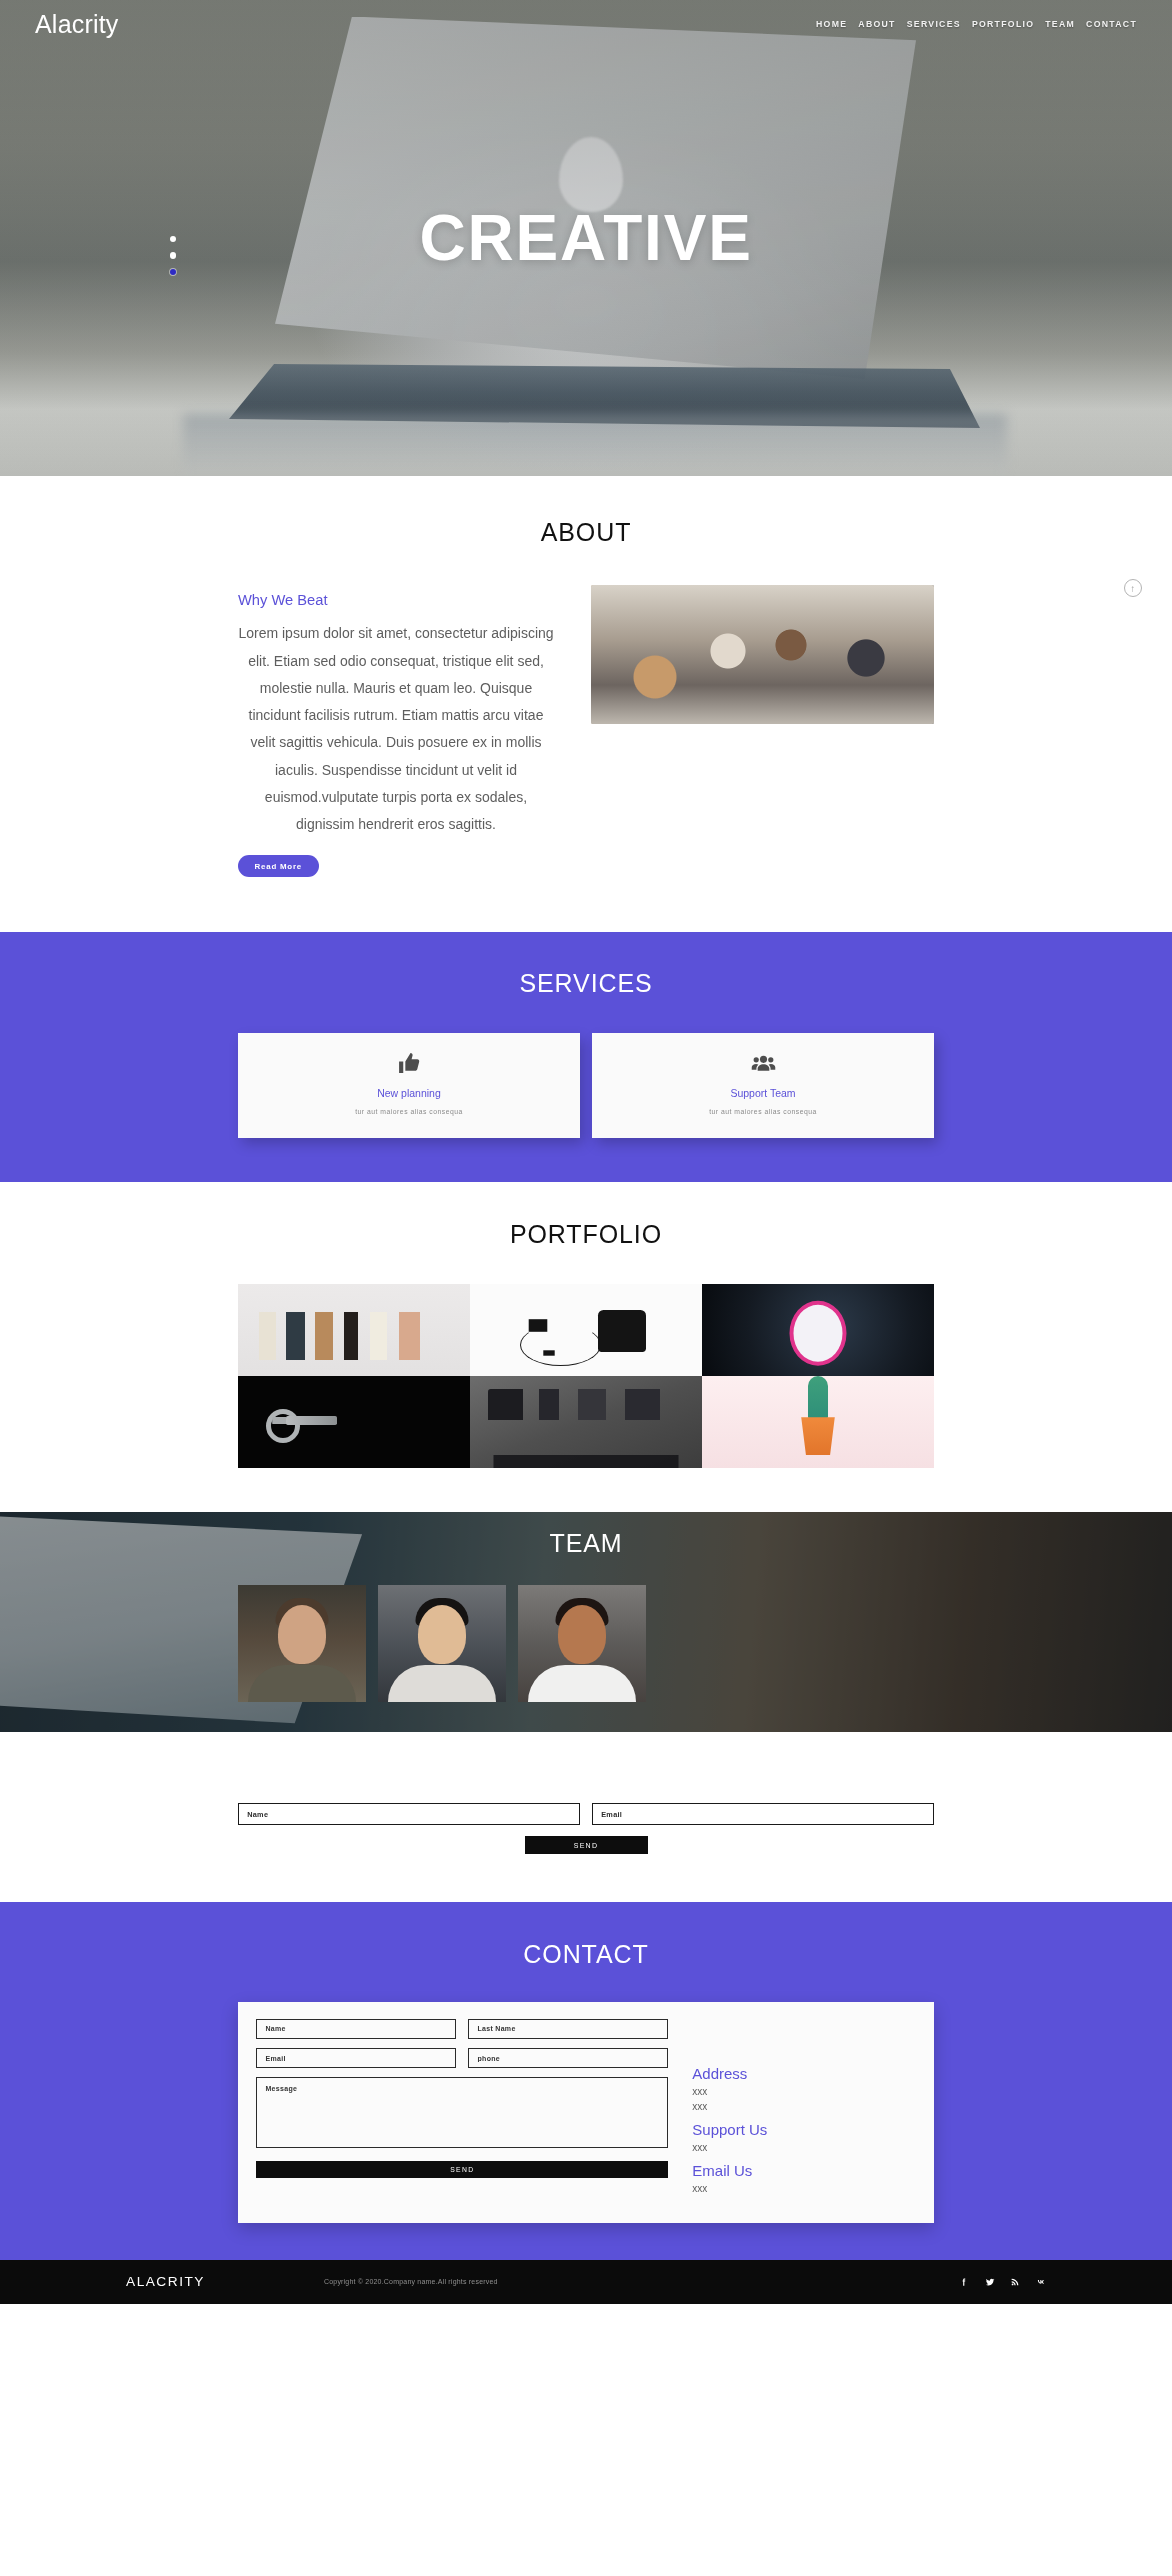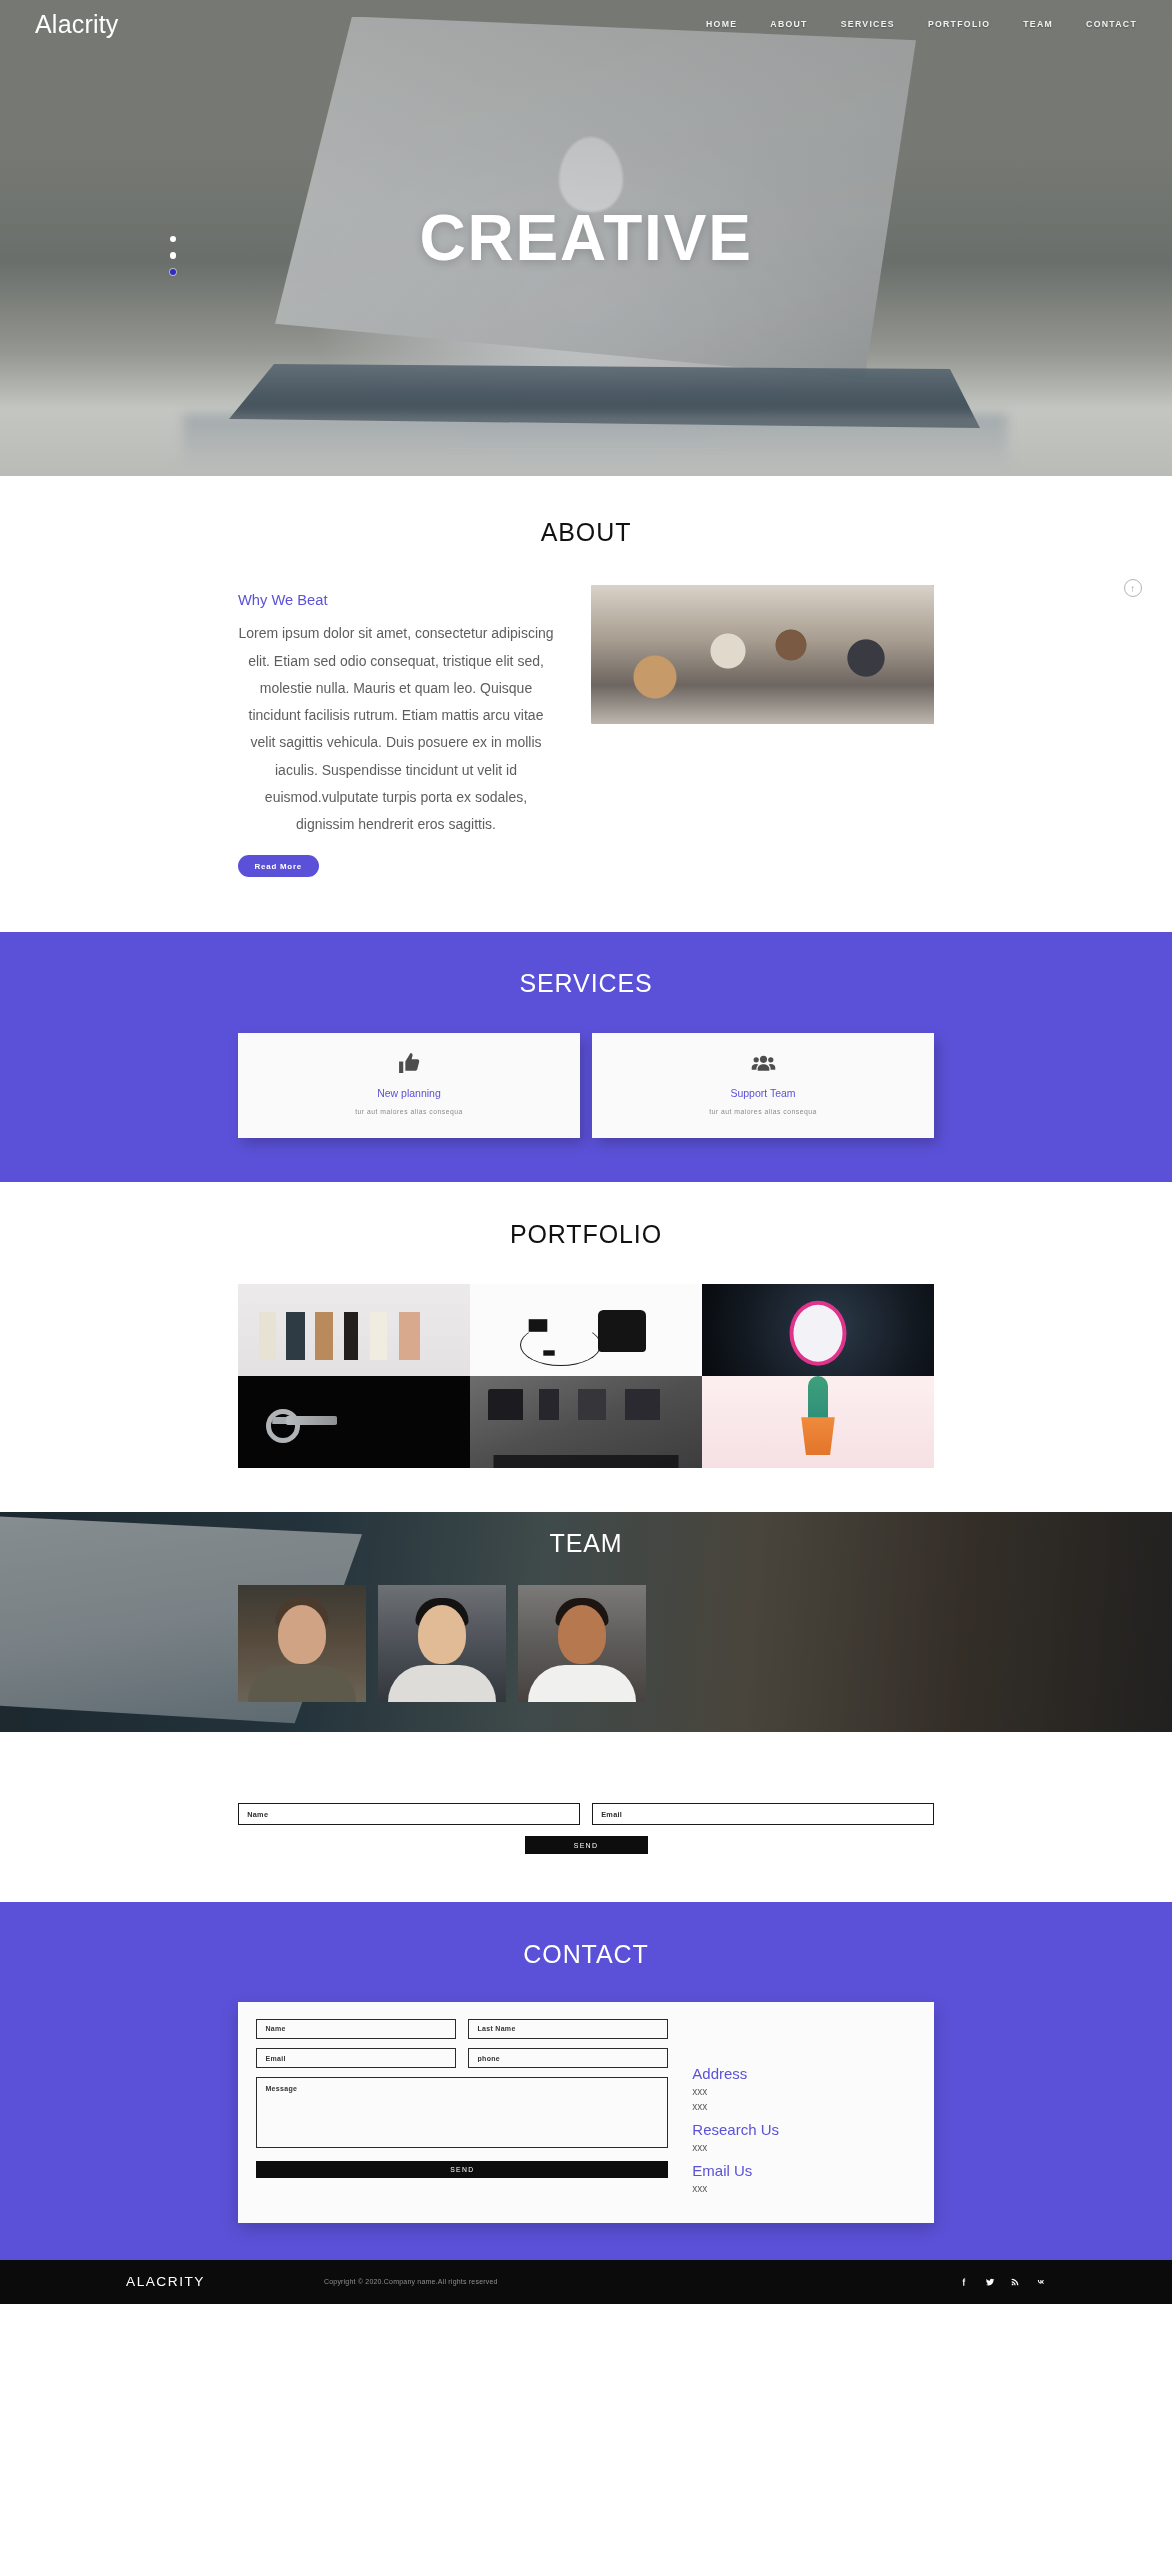--- a/index.html
+++ b/index.html
@@ -75,21 +75,21 @@
   }
   .brand {
     font-size: 25px;
     font-weight: 300;
     color: #ffffff;
     letter-spacing: 0.2px;
   }
   .nav-links {
     margin-left: auto;
     display: flex;
-    gap: 33px;
+    gap: 11px;
     align-items: center;
   }
   .nav-links a {
     color: #f2f2f2;
     text-decoration: none;
     font-size: 8.7px;
     letter-spacing: 1.3px;
     font-weight: 600;
     text-shadow: 0 0.9px 1.8px rgba(0,0,0,.35);
   }
@@ -551,21 +551,21 @@
       <textarea placeholder="Message" style=""></textarea>
       <button class="btn-send-contact">SEND</button>
     </div>
     <div class="cf-right">
       <div class="ci-block">
         <div class="ci-h">Address</div>
         <div class="ci-v" style="white-space:pre-line">xxx
 xxx</div>
       </div>
       <div class="ci-block">
-        <div class="ci-h">Research Us</div>
+        <div class="ci-h">Support Us</div>
         <div class="ci-v" style="white-space:pre-line">xxx</div>
       </div>
       <div class="ci-block">
         <div class="ci-h">Email Us</div>
         <div class="ci-v" style="white-space:pre-line">xxx</div>
       </div>
     </div>
   </div>
 </section>
 

